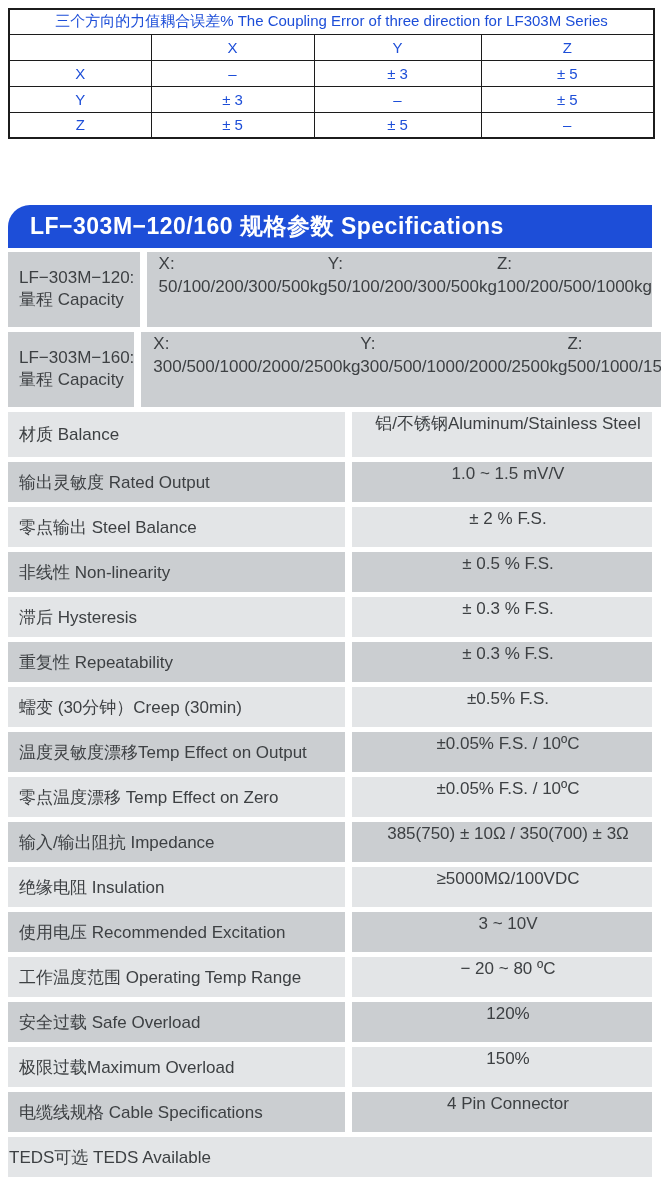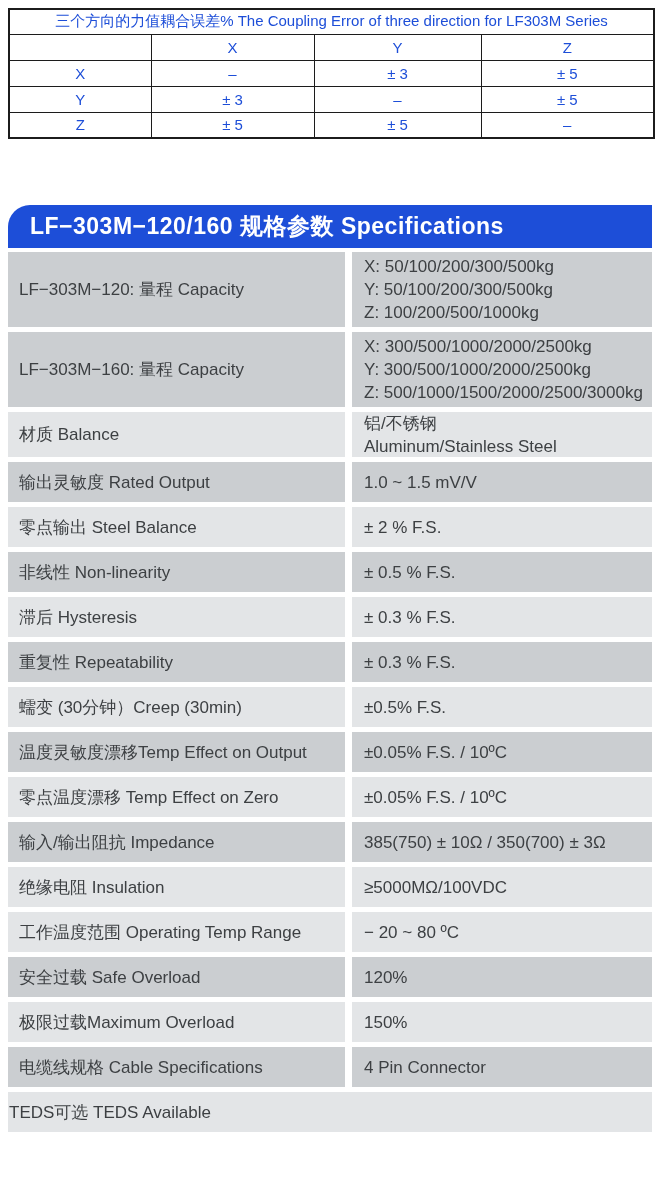--- a/index.html
+++ b/index.html
@@ -18,21 +18,21 @@
   
   .spec { position:absolute; left:8px; top:205px; width:644px; }
   .spec-header { height:43px; background:#1d4ed8; color:#ffffff;
                  border-radius:22px 0 0 0; font-size:23px; font-weight:bold;
                  line-height:43px; padding-left:22px; letter-spacing:0.5px;
                  white-space:nowrap; }
   .spec-rows { margin-top:4px; display:flex; flex-direction:column; gap:5px; }
   .spec-row { display:flex; gap:7px; }
   .spec-row .lbl { width:337px; display:flex; align-items:center;
                    padding-left:11px; font-size:17px; }
-  .spec-row .val { flex:1; display:flex; flex-direction:column;
+  .spec-row .val { flex:1; display:flex; flex-direction:row;
                    justify-content:center; padding-left:12px; font-size:17px;
                    line-height:23px; }
   .dark  { background:#cbced1; }
   .light { background:#e3e5e7; }
   .h1 { height:40px; }
   .h2 { height:45px; }
   .h3 { height:75px; }
   .teds-row { width:100%; display:flex; align-items:center;
               padding-left:1px; font-size:17px; }
 </style>
@@ -153,20 +153,24 @@
     <div class="spec-row h1">
       <div class="lbl dark">输入/输出阻抗 Impedance</div>
       <div class="val dark">385(750) ± 10Ω / 350(700) ± 3Ω</div>
     </div>
 
     <div class="spec-row h1">
       <div class="lbl light">绝缘电阻 Insulation</div>
       <div class="val light">≥5000MΩ/100VDC</div>
     </div>
 
+    <div class="spec-row h1">
+      <div class="lbl dark">使用电压 Recommended Excitation</div>
+      <div class="val dark">3 ~ 10V</div>
+    </div>
 
     <div class="spec-row h1">
       <div class="lbl light">工作温度范围 Operating Temp Range</div>
       <div class="val light">− 20 ~ 80 ºC</div>
     </div>
 
     <div class="spec-row h1">
       <div class="lbl dark">安全过载 Safe Overload</div>
       <div class="val dark">120%</div>
     </div>

